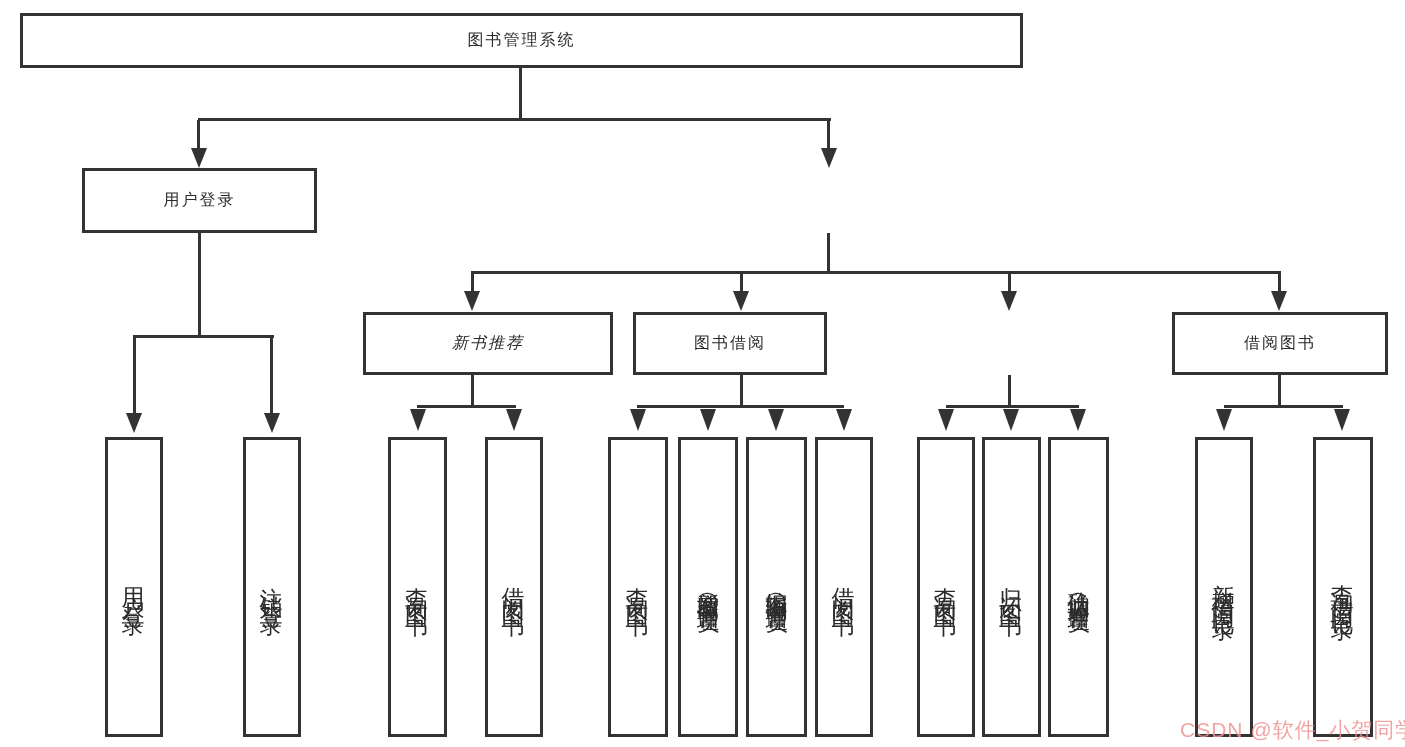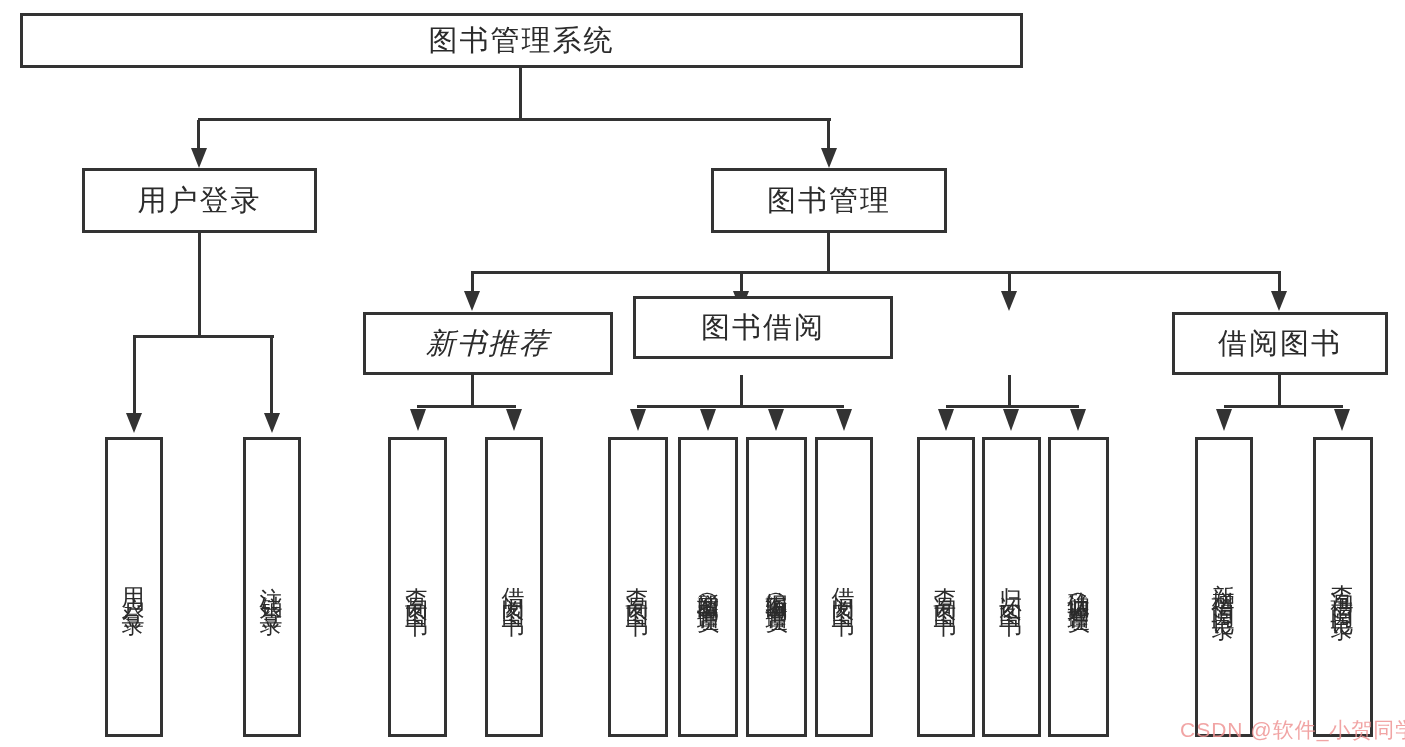--- a/index.html
+++ b/index.html
@@ -14,21 +14,21 @@
   .box{
     position:absolute;
     box-sizing:border-box;
     border:3px solid #333333;
     background:#ffffff;
     display:flex;
     align-items:center;
     justify-content:center;
   }
   .box.h span{
-    font-size:29px;
+    font-size:16px;
     letter-spacing:2px;
     color:#2b2b2b;
     white-space:nowrap;
   }
   .box.v span{
     writing-mode:vertical-rl;
     text-orientation:mixed;
     color:#2b2b2b;
     white-space:nowrap;
   }
@@ -67,23 +67,20 @@
   <div class="vline" style="left:519px;top:68px;height:51px;"></div>
   <div class="hline" style="left:198px;top:118px;width:633px;"></div>
   <div class="vline" style="left:197px;top:120px;height:30px;"></div>
   <div class="arr" style="left:191px;top:148px;"></div>
   <div class="vline" style="left:827px;top:120px;height:30px;"></div>
   <div class="arr" style="left:821px;top:148px;"></div>
 
   <div class="box h" style="left:82px;top:168px;width:235px;height:65px;">
     <span>用户登录</span>
   </div>
-  <div class="box h" style="left:711px;top:168px;width:236px;height:65px;">
-    <span>图书管理</span>
-  </div>
 
   <div class="vline" style="left:198px;top:233px;height:104px;"></div>
   <div class="hline" style="left:133px;top:335px;width:141px;"></div>
   <div class="vline" style="left:133px;top:337px;height:78px;"></div>
   <div class="arr" style="left:126px;top:413px;"></div>
   <div class="vline" style="left:270px;top:337px;height:78px;"></div>
   <div class="arr" style="left:264px;top:413px;"></div>
 
   <div class="vline" style="left:827px;top:233px;height:40px;"></div>
   <div class="hline" style="left:471px;top:271px;width:810px;"></div>
@@ -92,21 +89,21 @@
   <div class="vline" style="left:740px;top:273px;height:19px;"></div>
   <div class="arr" style="left:733px;top:291px;"></div>
   <div class="vline" style="left:1008px;top:273px;height:19px;"></div>
   <div class="arr" style="left:1001px;top:291px;"></div>
   <div class="vline" style="left:1278px;top:273px;height:19px;"></div>
   <div class="arr" style="left:1271px;top:291px;"></div>
 
   <div class="box h" style="left:363px;top:312px;width:250px;height:63px;font-style:italic;">
     <span>新书推荐</span>
   </div>
-  <div class="box h" style="left:633px;top:296px;width:260px;height:63px;">
+  <div class="box h" style="left:633px;top:312px;width:194px;height:63px;">
     <span>图书借阅</span>
   </div>
   <div class="box h" style="left:1172px;top:312px;width:216px;height:63px;">
     <span>借阅图书</span>
   </div>
 
   <div class="vline" style="left:471px;top:375px;height:32px;"></div>
   <div class="hline" style="left:417px;top:405px;width:99px;"></div>
   <div class="arr big" style="left:410px;top:409px;"></div>
   <div class="arr big" style="left:506px;top:409px;"></div>

